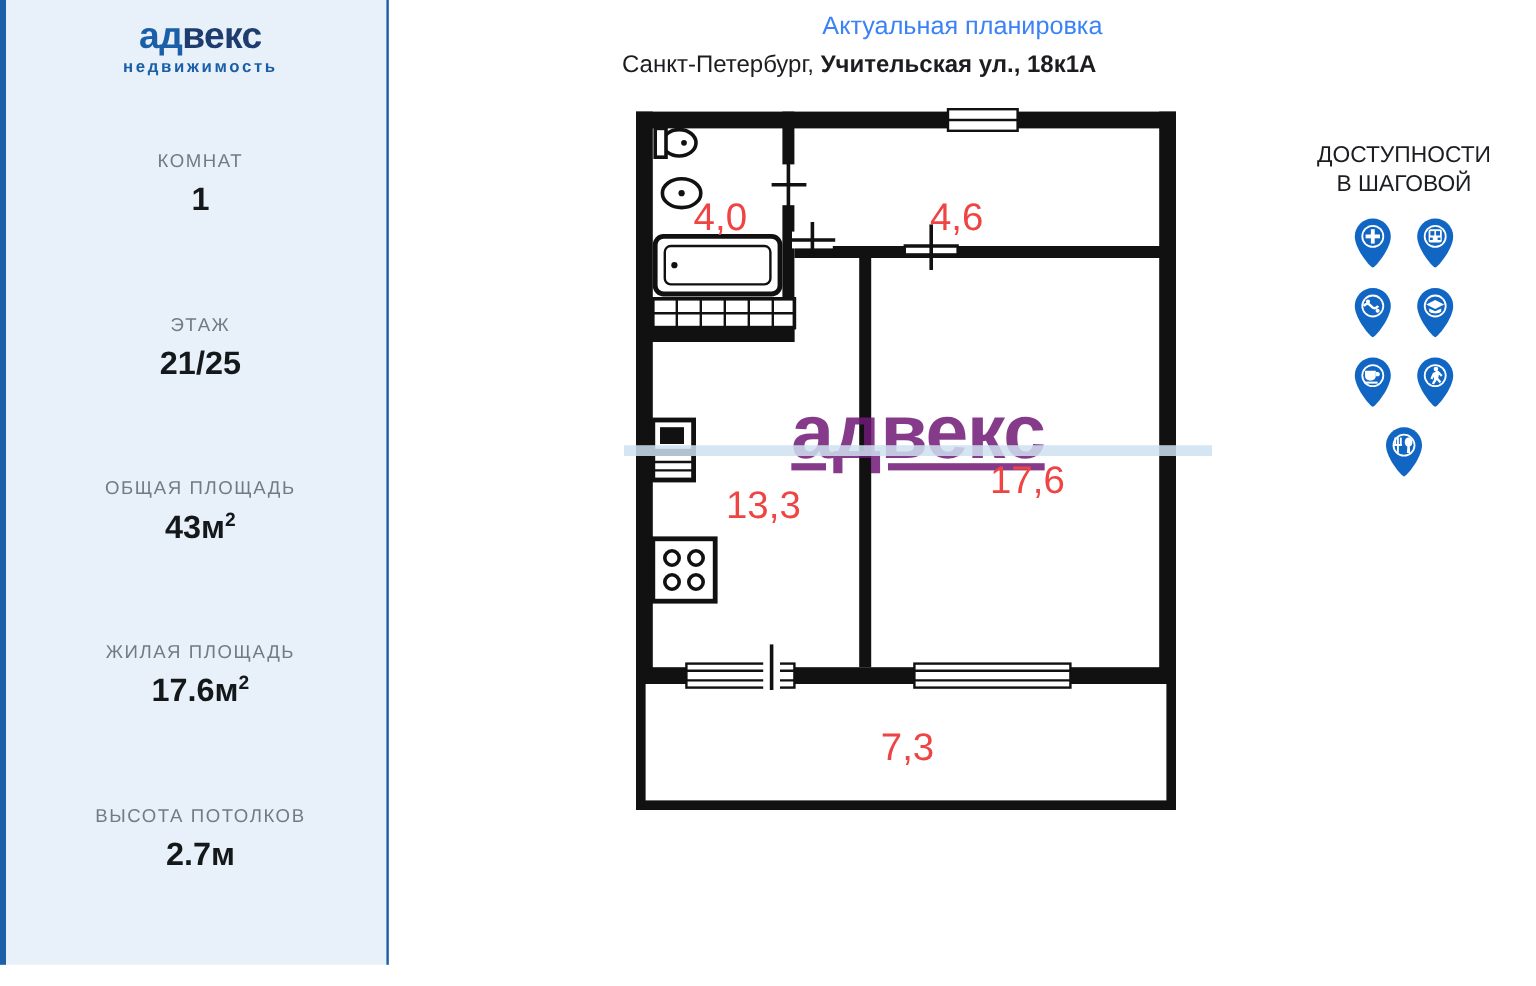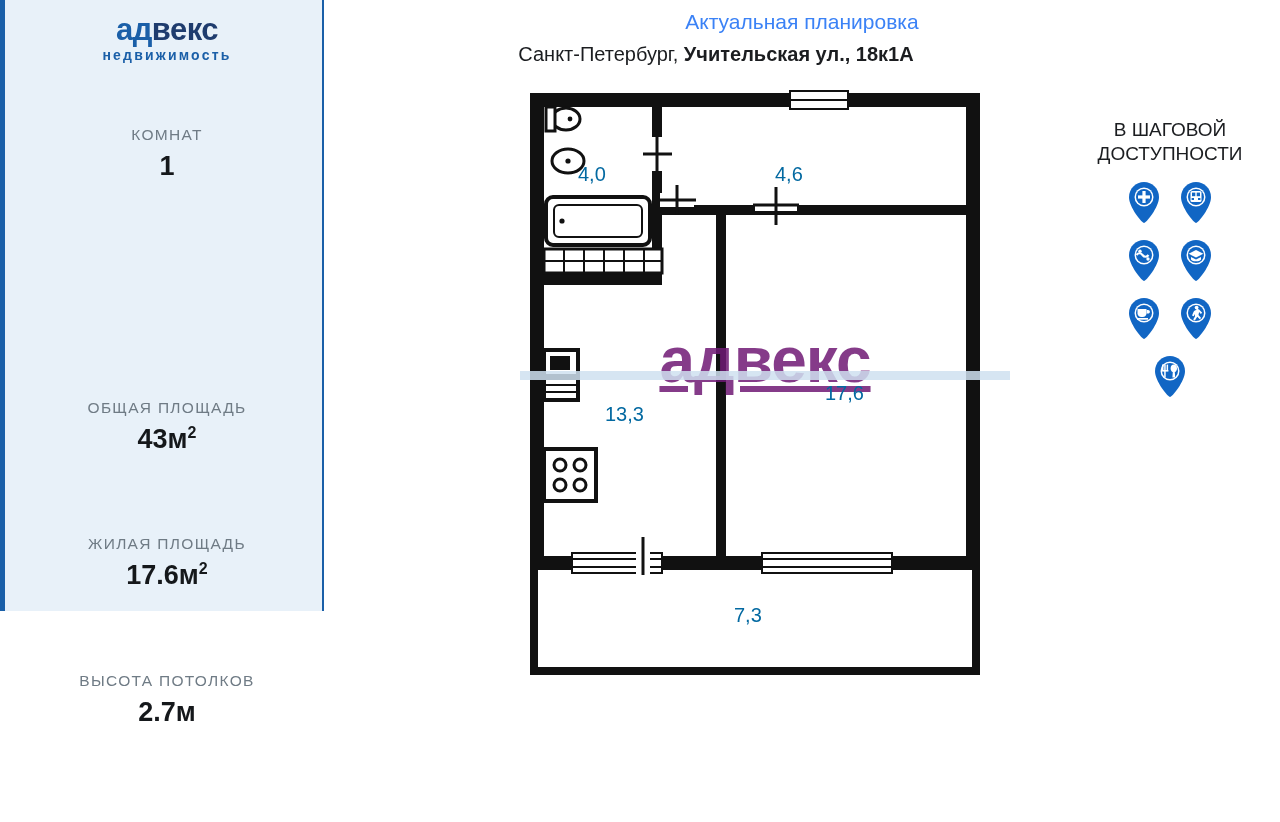--- a/index.html
+++ b/index.html
@@ -9,21 +9,21 @@
     font-family: "Liberation Sans", sans-serif;
     background: #ffffff;
     overflow: hidden;
     position: relative;
   }
   .page { position: relative; width: 1280px; height: 822px; }
 
   
   .sidebar {
     position: absolute; left: 0; top: 0;
-    width: 324px; height: 611px;
+    width: 324px; height: 804px;
     background: #e8f1f9;
     border-right: 2px solid #1a5fa8;
     border-left: 5px solid #1a5fa8;
   }
   .logo {
     position: absolute; left: 0; top: 14px; width: 324px;
     text-align: center;
   }
   .logo-main {
     font-size: 31px; font-weight: bold; letter-spacing: -0.5px;
@@ -82,40 +82,44 @@
     letter-spacing: -1px; opacity: .85;
     user-select: none;
     text-decoration: underline;
   }
   .wm-strike {
     position: absolute; left: 505px; top: 364px; width: 490px; height: 9px;
     background: #cfe0f0; opacity: .85;
   }
   .plan svg { position: absolute; left: 0; top: 0; }
   .area-label {
-    position: absolute; font-size: 20px; color: #0369a1; font-weight: normal;
+    position: absolute; font-size: 32px; color: #ef4444; font-weight: normal;
   }
 </style>
 </head>
 <body>
 
 <div class="page">
 
   <div class="sidebar">
 
     <div class="logo">
       <div class="logo-main"><span class="a">a</span><span class="d">д</span><span class="rest">векс</span></div>
       <div class="logo-sub">недвижимость</div>
     </div>
 
     <div class="spec" style="top:126px">
       <div class="spec-label">КОМНАТ</div>
       <div class="spec-value">1</div>
     </div>
 
+    <div class="spec" style="top:263px">
+      <div class="spec-label">ЭТАЖ</div>
+      <div class="spec-value">21/25</div>
+    </div>
 
     <div class="spec" style="top:399px">
       <div class="spec-label">ОБЩАЯ ПЛОЩАДЬ</div>
       <div class="spec-value"><span>43м</span><sup>2</sup></div>
     </div>
 
     <div class="spec" style="top:535px">
       <div class="spec-label">ЖИЛАЯ ПЛОЩАДЬ</div>
       <div class="spec-value"><span>17.6м</span><sup>2</sup></div>
     </div>
@@ -124,22 +128,22 @@
       <div class="spec-label">ВЫСОТА ПОТОЛКОВ</div>
       <div class="spec-value">2.7м</div>
     </div>
   </div>
 
   <div class="title-1">Актуальная планировка</div>
   <div class="title-2"><span>Санкт-Петербург,</span> <span class="addr">Учительская ул., 18к1А</span></div>
 
   <div class="nearby">
     <div class="nearby-title">
+      <div>ДОСТУПНОСТИ</div>
       <div>В ШАГОВОЙ</div>
-      <div>ДОСТУПНОСТИ</div>
     </div>
     <div class="pin-grid">
 
       <div class="pin">
         <svg width="34" height="44" viewBox="0 0 34 44">
           <path d="M17 1C8.7 1 2 7.7 2 16c0 10.5 13 26 15 26s15-15.5 15-26C32 7.7 25.3 1 17 1z" fill="#1166c4"></path>
           <circle cx="17" cy="16" r="9.5" fill="#ffffff"></circle>
           <circle cx="17" cy="16" r="8" fill="#1166c4"></circle>
           <rect x="15.4" y="10" width="3.2" height="12" fill="#ffffff"></rect>
           <rect x="11" y="14.4" width="12" height="3.2" fill="#ffffff"></rect>

